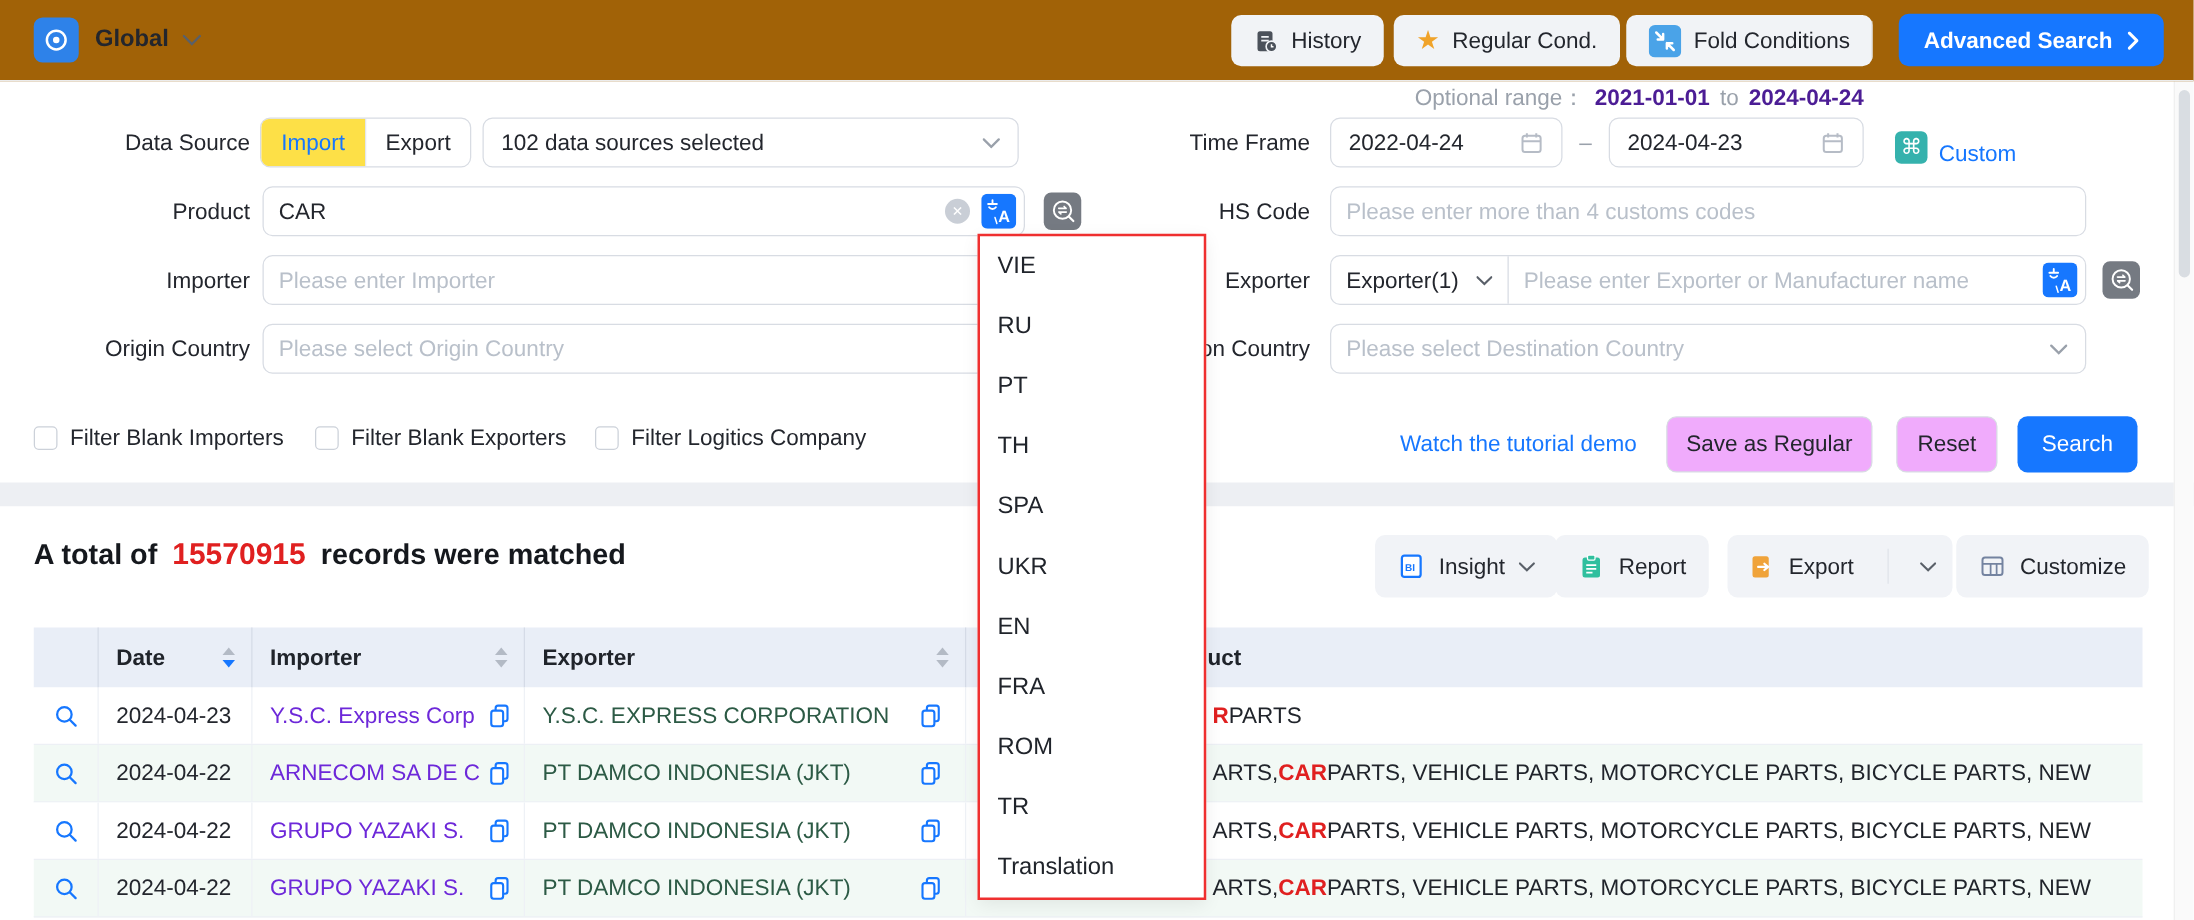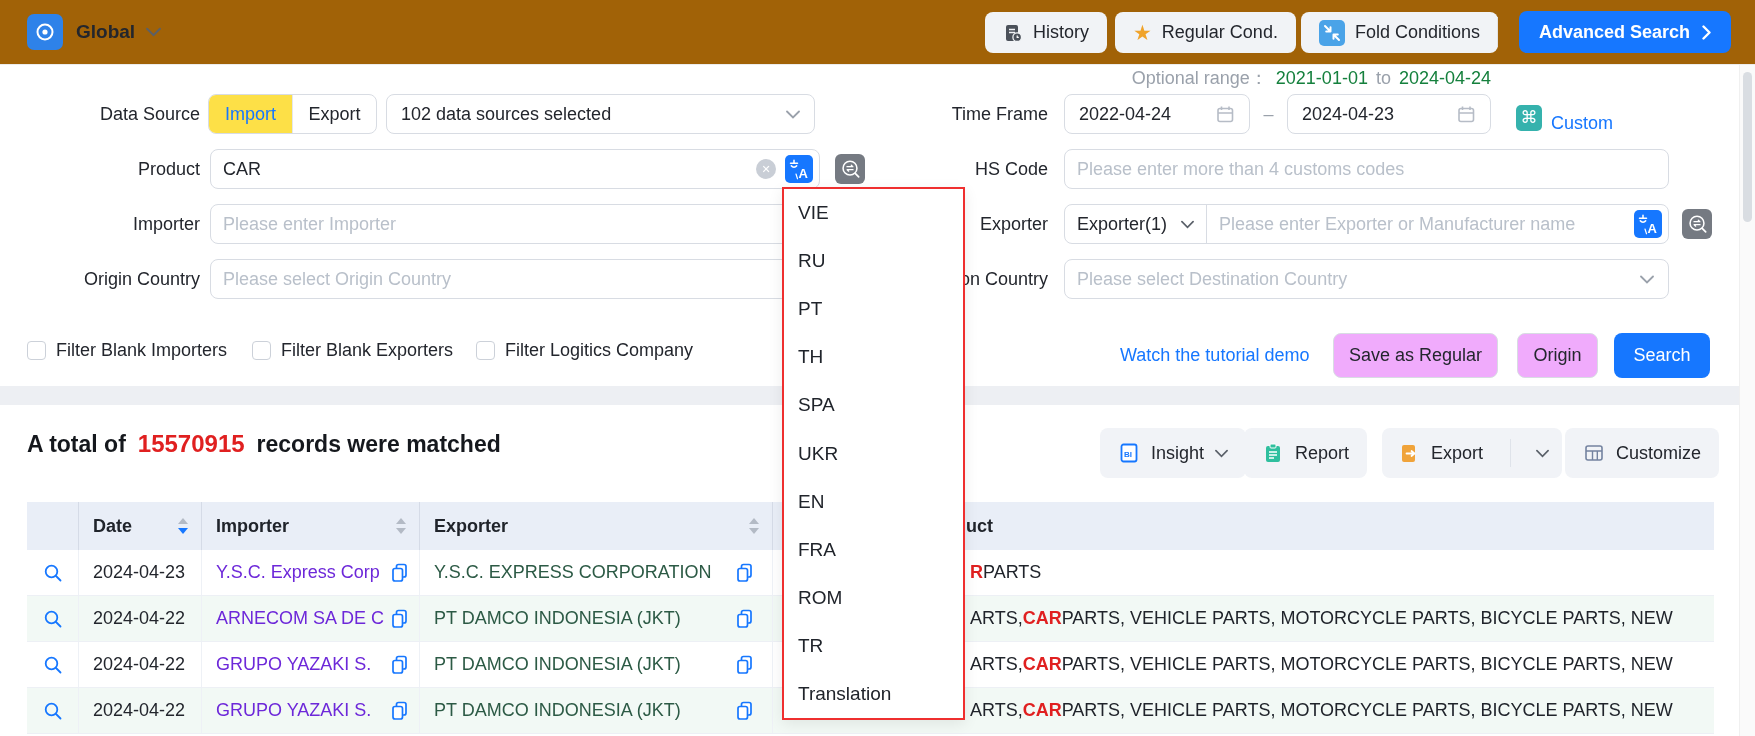--- a/index.html
+++ b/index.html
@@ -19,21 +19,21 @@
   .star{color:#f0a32a;font-size:21px;line-height:1;}
 
   
   .lbl{position:absolute;width:200px;height:40px;line-height:40px;text-align:right;font-size:18px;color:#23262d;white-space:nowrap;}
   .ctl{position:absolute;height:40px;border:1px solid #d8dce3;border-radius:8px;background:#fff;display:flex;align-items:center;box-sizing:border-box;}
   .ctl input{border:none;outline:none;flex:1;min-width:0;font-size:18px;font-family:inherit;color:#23262d;padding:0 12px;background:transparent;}
   .ctl input::placeholder{color:#b9c0ca;}
   .sel-text{font-size:18px;color:#23262d;padding-left:14px;}
   .chev-right{margin-left:auto;margin-right:14px;display:flex;}
   .opt-range{position:absolute;left:900px;top:64px;width:591px;height:28px;display:flex;align-items:center;justify-content:flex-end;gap:8px;font-size:18px;color:#9aa1ab;white-space:nowrap;}
-  .opt-range b{color:#15803d;font-weight:400;}
+  .opt-range b{color:#4c1d95;font-weight:700;}
   .seg{position:absolute;left:208px;top:94px;width:169px;height:40px;border:1px solid #d8dce3;border-radius:8px;overflow:hidden;display:flex;box-sizing:border-box;background:#fff;}
   .seg > div{flex:1;display:flex;align-items:center;justify-content:center;font-size:18px;cursor:pointer;}
   .seg .on{background:#fde047;color:#1677ff;}
   .seg .off{color:#23262d;border-left:1px solid #e4e7ec;}
   .dash{position:absolute;left:1250px;top:94px;width:37px;height:40px;line-height:40px;text-align:center;color:#9aa1ab;font-size:18px;}
   .custom{position:absolute;left:1516px;top:101px;display:flex;align-items:center;gap:9px;cursor:pointer;}
   .cmd-ico{width:26px;height:26px;border-radius:5px;background:#35b2ad;color:#fff;font-size:17px;display:flex;align-items:center;justify-content:center;}
   .custom span.txt{color:#1677ff;font-size:18px;margin-top:12px;}
   .clear{width:20px;height:20px;border-radius:50%;background:#c9ced6;color:#fff;font-size:11px;display:flex;align-items:center;justify-content:center;margin-right:9px;cursor:pointer;flex:none;}
   .tr-ico{width:28px;height:28px;margin-right:6px;flex:none;cursor:pointer;display:flex;}
@@ -267,21 +267,21 @@
   <span class="cb"></span>
   <span>Filter Blank Exporters</span>
 </div>
 <div class="cbgroup" style="left:476px;">
   <span class="cb"></span>
   <span>Filter Logitics Company</span>
 </div>
 
 <div class="link-tutorial">Watch the tutorial demo</div>
 <div class="btn-outline" style="left:1333px;width:165px;">Save as Regular</div>
-<div class="btn-outline" style="left:1517px;width:81px;">Origin</div>
+<div class="btn-outline" style="left:1517px;width:81px;">Reset</div>
 <div class="btn-primary" style="left:1614px;width:96px;">Search</div>
 
 <div class="band"></div>
 
 <div class="summary">
   <span>A total of</span>
   <span class="count">15570915</span>
   <span>records were matched</span>
 </div>
 

